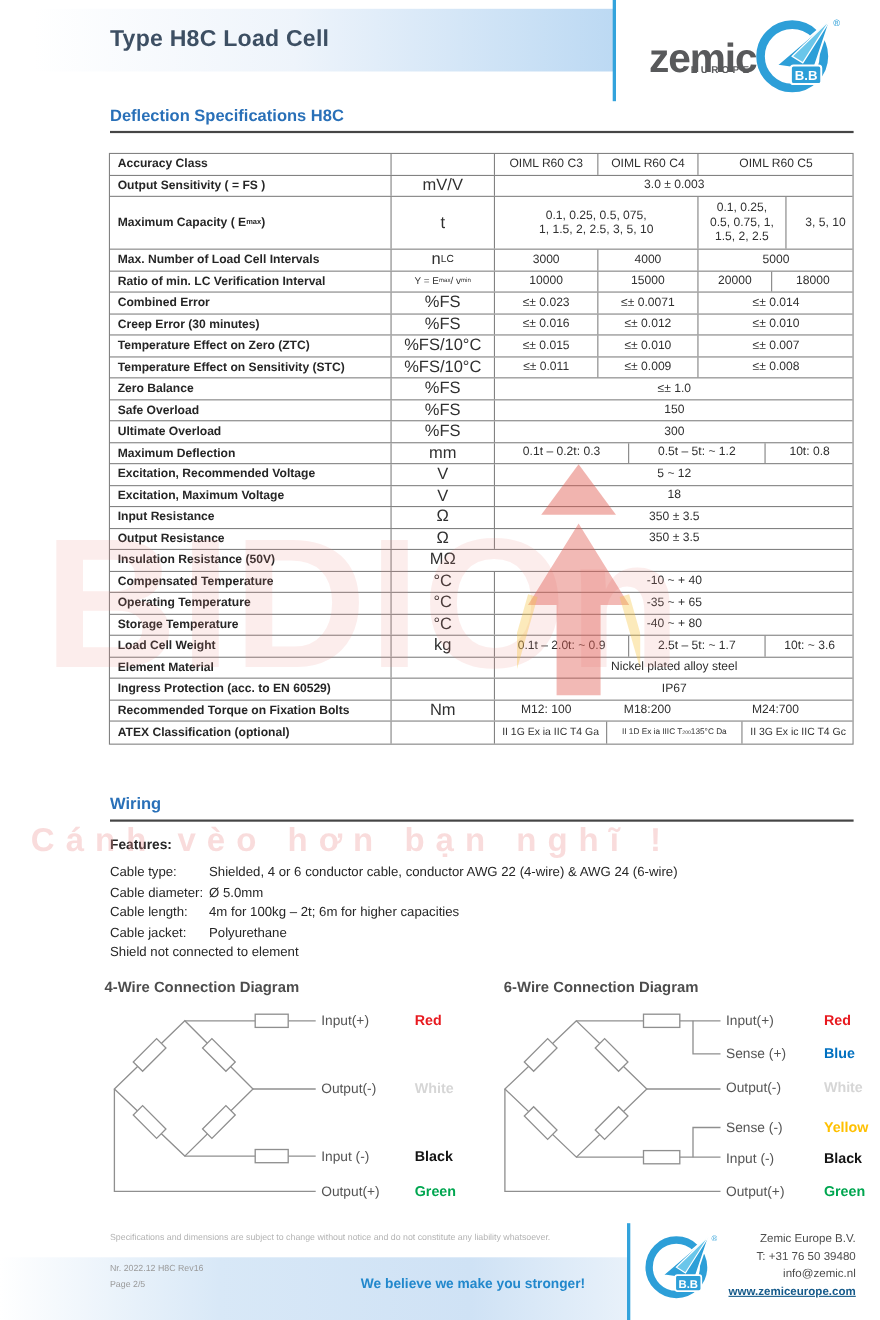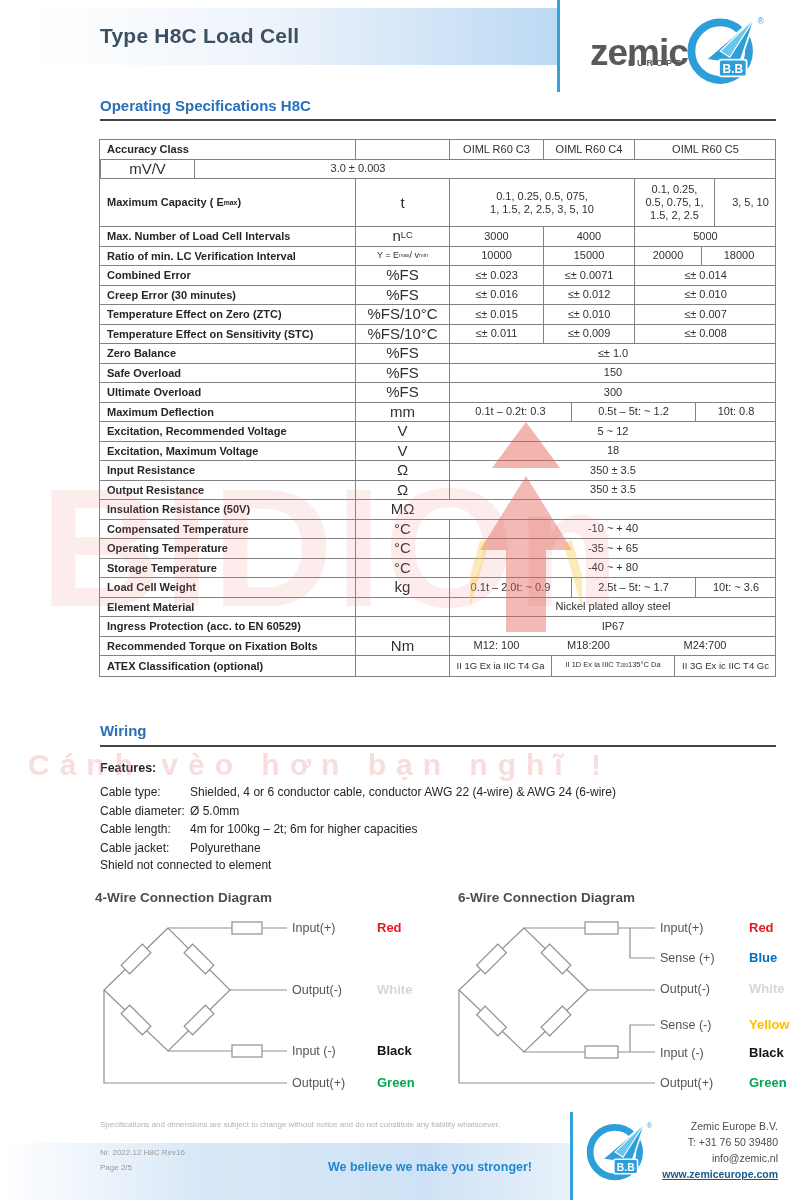--- a/index.html
+++ b/index.html
@@ -84,33 +84,34 @@
   <div class="logo-region">EUROPE</div>
   <svg class="emblem" style="left:686px;top:14px" width="78" height="72" viewBox="0 0 64 60">
     <circle cx="28" cy="31" r="24" fill="#ffffff" stroke="#2d9fd8" stroke-width="6.5"></circle>
     <polygon points="16,38 57,3 44,42" fill="#2d9fd8" stroke="#ffffff" stroke-width="1.5"></polygon>
     <polygon points="28,31 57,3 36,36" fill="#6ac6ea" stroke="#ffffff" stroke-width="1"></polygon>
     <rect x="27" y="38" width="23" height="14" rx="2" fill="#2d9fd8" stroke="#ffffff" stroke-width="1.5"></rect>
     <text x="38.5" y="49" font-size="10" font-weight="bold" fill="#ffffff" text-anchor="middle" font-family="Liberation Sans, sans-serif">B.B</text>
     <text x="59" y="8" font-size="7" fill="#2d9fd8" font-family="Liberation Sans, sans-serif">®</text>
   </svg>
 
-  <div class="sec-head" style="left:100px;top:97px">Operating Specifications H8C</div>
+  <div class="sec-head" style="left:100px;top:97px">Deflection Specifications H8C</div>
   <div class="rule" style="top:119px"></div>
   <div id="spec-table">
       <div class="trow">
         <div class="tlabel">Accuracy Class</div>
         <div class="tunit"></div>
         <div class="tvals">
           <div class="tcell" style="flex: 0 0 93px;">OIML R60 C3</div>
           <div class="tcell" style="flex: 0 0 91px;">OIML R60 C4</div>
           <div class="tcell" style="flex: 0 0 142px;">OIML R60 C5</div>
         </div>
       </div>
       <div class="trow">
+        <div class="tlabel">Output Sensitivity ( = FS )</div>
         <div class="tunit">mV/V</div>
         <div class="tvals">
           <div class="tcell" style="flex: 0 0 326px;">3.0 ± 0.003</div>
         </div>
       </div>
       <div class="trow tall">
         <div class="tlabel">Maximum Capacity ( E<sub>max</sub> )</div>
         <div class="tunit">t</div>
         <div class="tvals">
           <div class="tcell" style="flex: 0 0 184px;">0.1, 0.25, 0.5, 075,<br>1, 1.5, 2, 2.5, 3, 5, 10</div>

